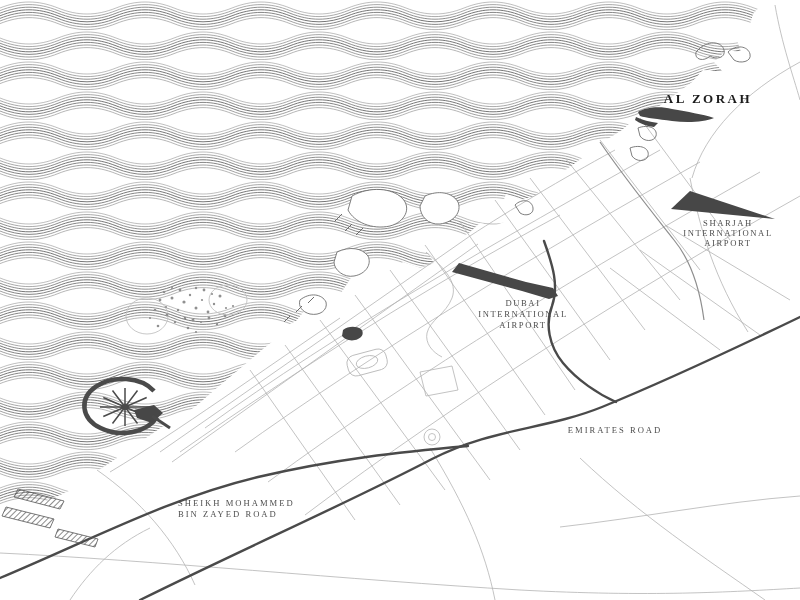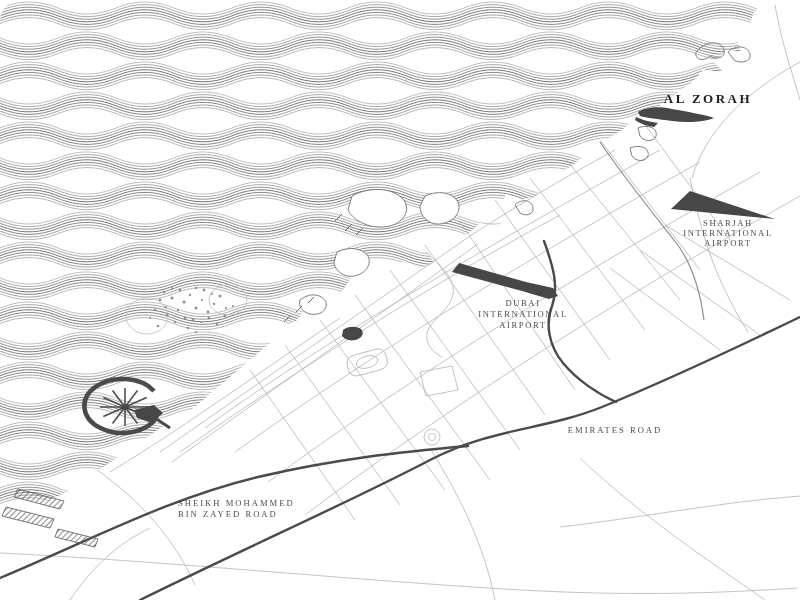--- a/index.html
+++ b/index.html
@@ -1,16 +1,16 @@
 <!DOCTYPE html>
 <html><head>
 <meta charset="utf-8">
 <style>
   html,body{margin:0;padding:0;background:#ffffff;}
-  #stage{position:relative;width:800px;height:600px;overflow:hidden;background:#ffffff;border-radius:21px;}
+  #stage{position:relative;width:800px;height:600px;overflow:hidden;background:#ffffff;}
   svg{display:block;}
   .road-thin{fill:none;stroke:#b4b4b4;stroke-width:.8;}
   .road-med{fill:none;stroke:#8e8e8e;stroke-width:1.2;}
   .road-thick{fill:none;stroke-width:2.4;stroke-linecap:round;}
   .outline-island{fill:#ffffff;stroke:#6f6f6f;stroke-width:.9;}
   .squiggle{fill:none;stroke:#6f6f6f;stroke-width:.9;}
   .tick{fill:none;stroke:#6b6b6b;stroke-width:1;}
   .dock{stroke:#555;stroke-width:.8;}
   .lbl{font-family:"Liberation Serif","DejaVu Serif",serif;}
   .lbl-gray{font-size:8.6px;letter-spacing:1.6px;}

